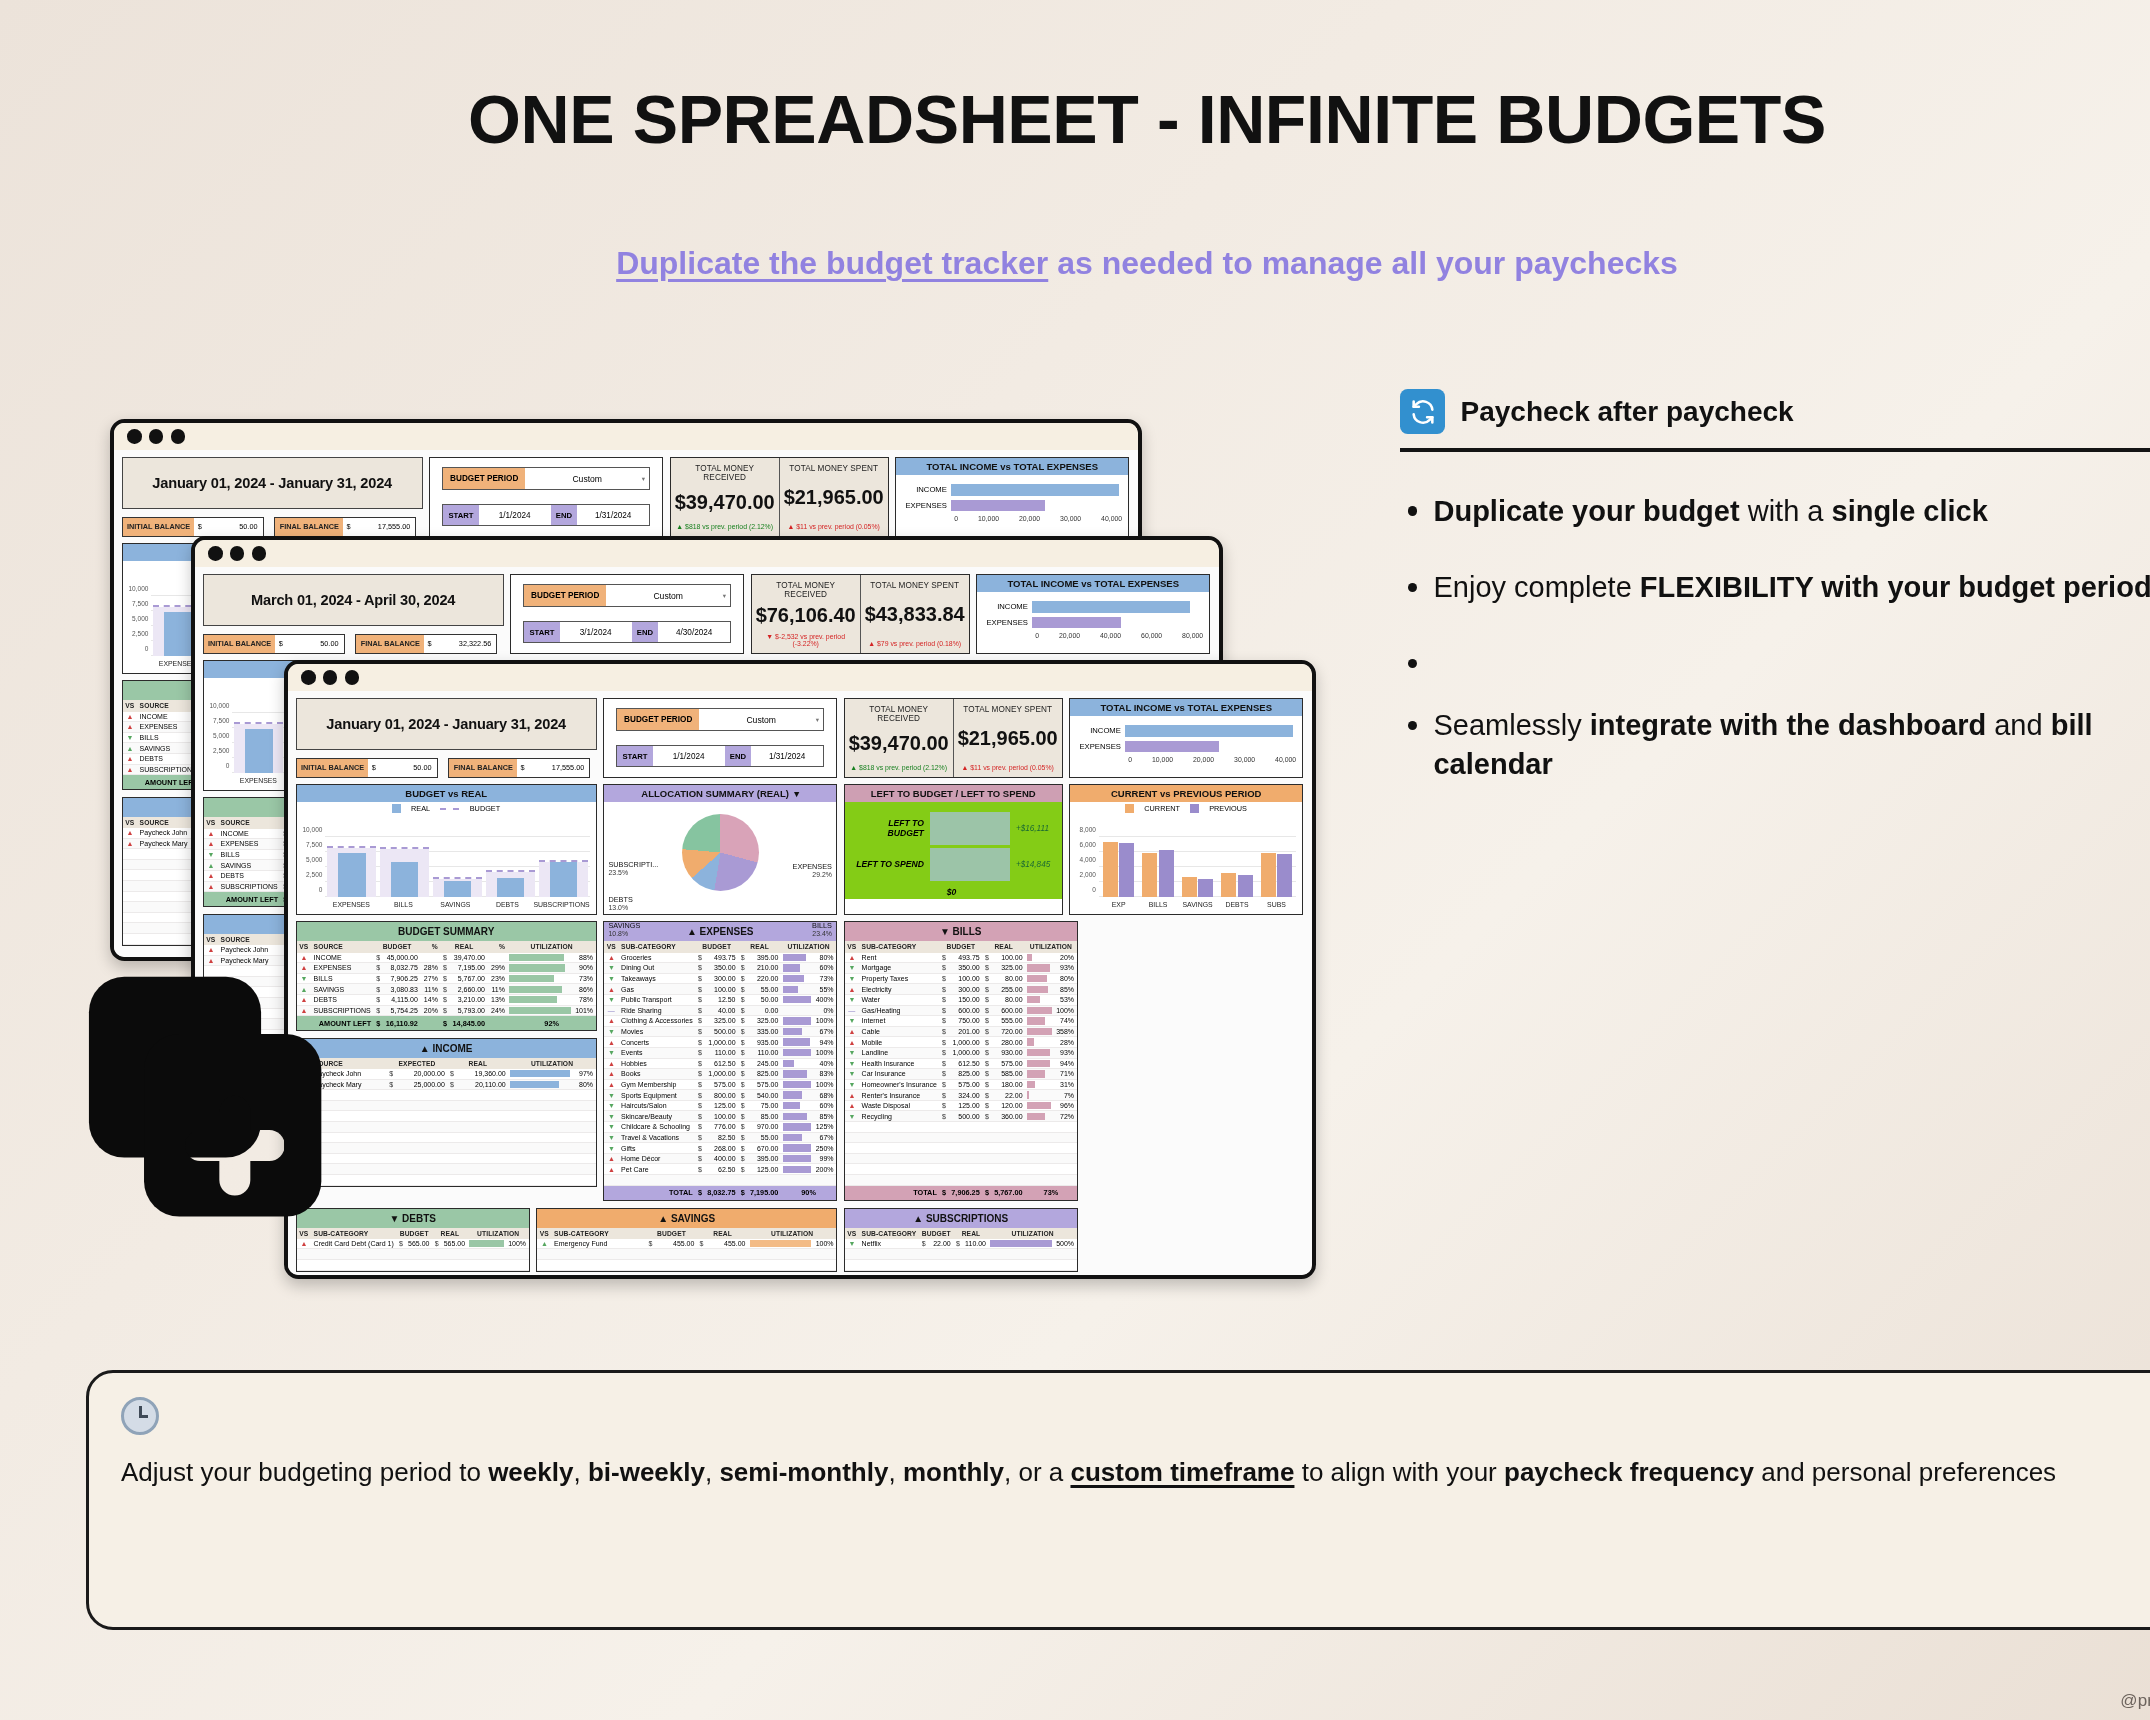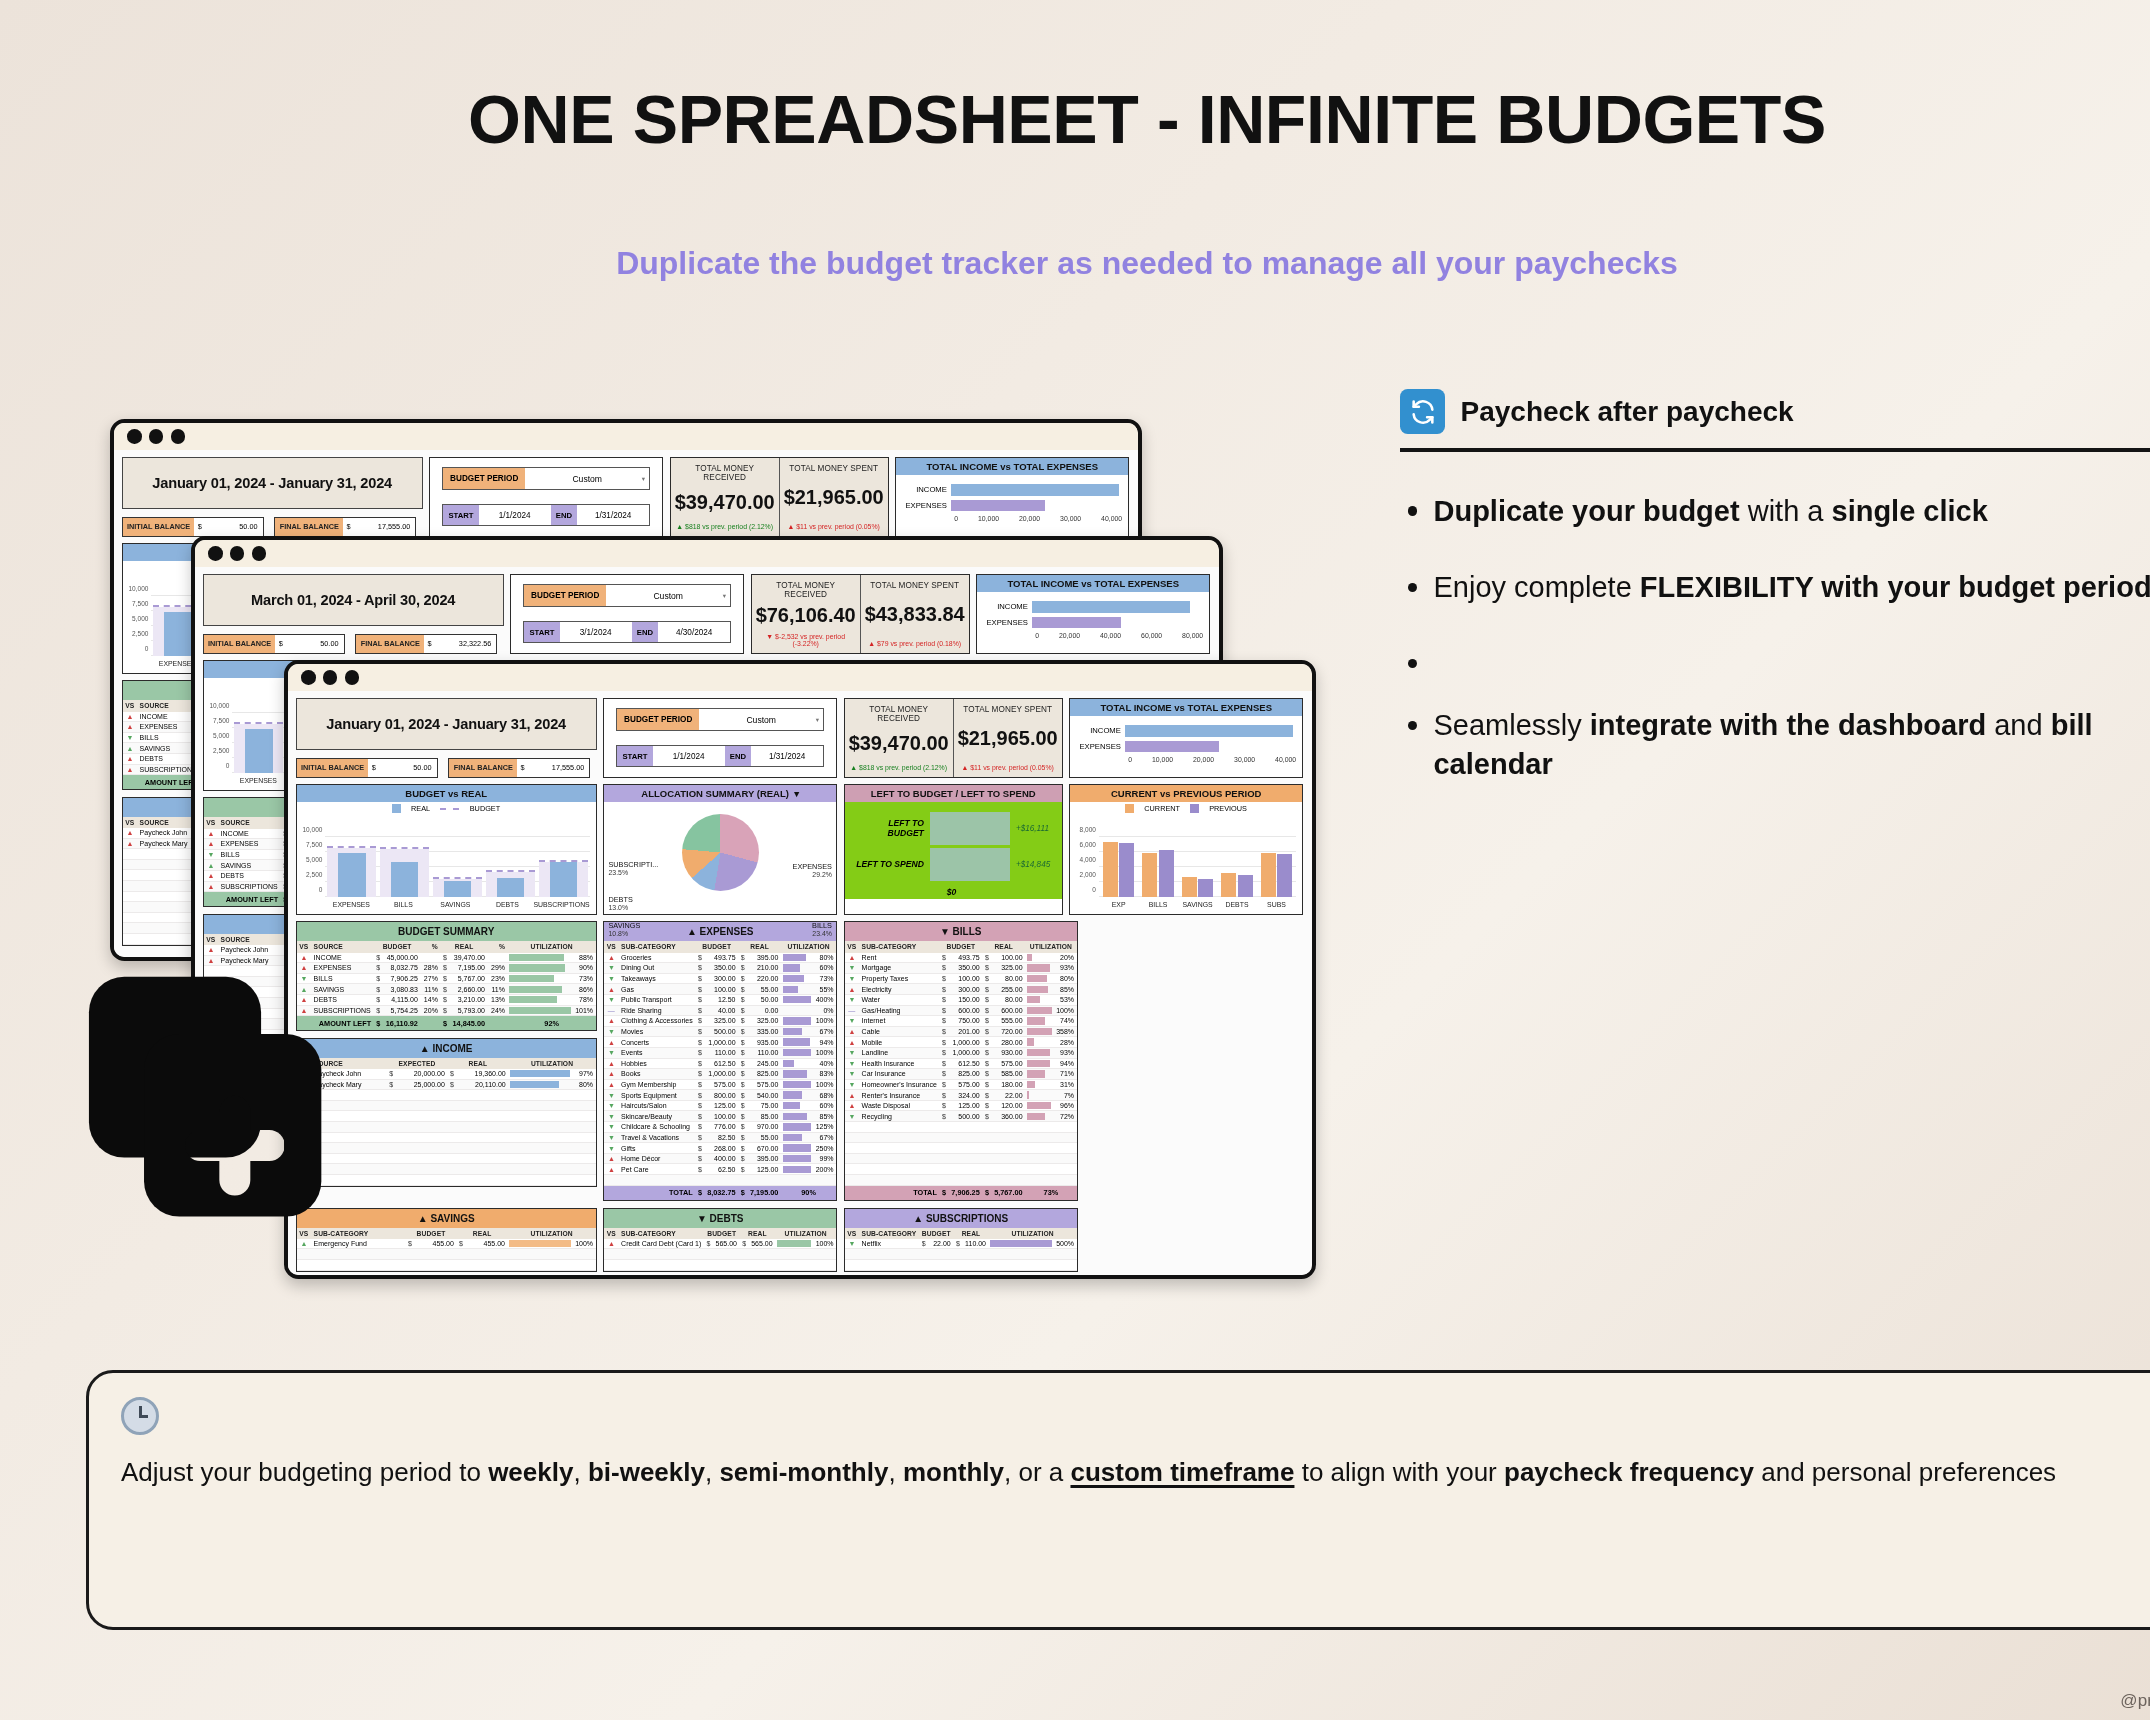--- a/index.html
+++ b/index.html
@@ -13,21 +13,21 @@
   
   .title {
     position:absolute; left:0; right:0; top:80px; text-align:center;
     font-size:68px; font-weight:700; letter-spacing:-0.4px; color:#111;
     font-family:"Liberation Sans", sans-serif; white-space:nowrap;
   }
   .subtitle {
     position:absolute; left:0; right:0; top:245px; text-align:center;
     font-size:32px; font-weight:700; color:#9182e0; white-space:nowrap;
   }
-  .subtitle .u { text-decoration-thickness:3px; text-underline-offset:5.2px;margin-top:13px; }
+  .subtitle .u { text-decoration:underline; text-decoration-thickness:3px; text-underline-offset:5.2px;margin-top:13px; }
 
   
   .right-panel { position:absolute; left:1400px; top:389px; width:834px; }
   .rp-head { display:flex; align-items:center; gap:15.5px; }
   .sync-badge {
     width:45px; height:45px; border-radius:7.7px; background:#3290cf;
     display:flex; align-items:center; justify-content:center; flex:0 0 auto;
   }
   .rp-head-title { font-size:28px; font-weight:700; color:#111; white-space:nowrap; }
   .rp-rule { height:3.9px; background:#141414; margin-top:13.8px; width:811px; }
@@ -3282,20 +3282,70 @@
                     <td class="tf-pink">$</td>
                     <td class="tf-pink" style="text-align:right">5,767.00</td>
                     <td colspan="2" class="tf-pink" style="text-align:center">73%</td>
                   </tr>
                 </tfoot>
               </table>
             </div>
           </div>
         </div>
         <div class="tables">
+          <div class="tcol" style="width:234px">
+            <div class="tbl">
+              <div class="tbl-title tt-green2">▼ DEBTS</div>
+              <table>
+                <thead>
+                  <tr>
+                    <td class="c-vs">VS</td>
+                    <td class="c-name">SUB-CATEGORY</td>
+                    <td colspan="2">BUDGET</td>
+                    <td colspan="2">REAL</td>
+                    <td colspan="2">UTILIZATION</td>
+                  </tr>
+                </thead>
+                <tbody>
+                  <tr>
+                    <td class="c-vs"><span class="up-tri">▲</span></td>
+                    <td class="c-name">Credit Card Debt (Card 1)</td>
+                    <td class="c-cur">$</td>
+                    <td class="c-num">565.00</td>
+                    <td class="c-cur">$</td>
+                    <td class="c-num">565.00</td>
+                    <td class="c-util">
+                      <div class="ubar n" style="width:100%"></div>
+                    </td>
+                    <td class="c-utv">100%</td>
+                  </tr>
+                  <tr>
+                    <td class="c-vs"></td>
+                    <td class="c-name">&nbsp;</td>
+                    <td></td>
+                    <td></td>
+                    <td></td>
+                    <td></td>
+                    <td></td>
+                    <td></td>
+                  </tr>
+                  <tr>
+                    <td class="c-vs"></td>
+                    <td class="c-name">&nbsp;</td>
+                    <td></td>
+                    <td></td>
+                    <td></td>
+                    <td></td>
+                    <td></td>
+                    <td></td>
+                  </tr>
+                </tbody>
+              </table>
+            </div>
+          </div>
           <div class="tcol" style="width:301px">
             <div class="tbl">
               <div class="tbl-title tt-orange">▲ SAVINGS</div>
               <table>
                 <thead>
                   <tr>
                     <td class="c-vs">VS</td>
                     <td class="c-name">SUB-CATEGORY</td>
                     <td colspan="2">BUDGET</td>
                     <td colspan="2">REAL</td>
@@ -3305,70 +3355,20 @@
                 <tbody>
                   <tr>
                     <td class="c-vs"><span class="dn-tri">▲</span></td>
                     <td class="c-name">Emergency Fund</td>
                     <td class="c-cur">$</td>
                     <td class="c-num">455.00</td>
                     <td class="c-cur">$</td>
                     <td class="c-num">455.00</td>
                     <td class="c-util">
                       <div class="ubar o" style="width:100%"></div>
-                    </td>
-                    <td class="c-utv">100%</td>
-                  </tr>
-                  <tr>
-                    <td class="c-vs"></td>
-                    <td class="c-name">&nbsp;</td>
-                    <td></td>
-                    <td></td>
-                    <td></td>
-                    <td></td>
-                    <td></td>
-                    <td></td>
-                  </tr>
-                  <tr>
-                    <td class="c-vs"></td>
-                    <td class="c-name">&nbsp;</td>
-                    <td></td>
-                    <td></td>
-                    <td></td>
-                    <td></td>
-                    <td></td>
-                    <td></td>
-                  </tr>
-                </tbody>
-              </table>
-            </div>
-          </div>
-          <div class="tcol" style="width:234px">
-            <div class="tbl">
-              <div class="tbl-title tt-green2">▼ DEBTS</div>
-              <table>
-                <thead>
-                  <tr>
-                    <td class="c-vs">VS</td>
-                    <td class="c-name">SUB-CATEGORY</td>
-                    <td colspan="2">BUDGET</td>
-                    <td colspan="2">REAL</td>
-                    <td colspan="2">UTILIZATION</td>
-                  </tr>
-                </thead>
-                <tbody>
-                  <tr>
-                    <td class="c-vs"><span class="up-tri">▲</span></td>
-                    <td class="c-name">Credit Card Debt (Card 1)</td>
-                    <td class="c-cur">$</td>
-                    <td class="c-num">565.00</td>
-                    <td class="c-cur">$</td>
-                    <td class="c-num">565.00</td>
-                    <td class="c-util">
-                      <div class="ubar n" style="width:100%"></div>
                     </td>
                     <td class="c-utv">100%</td>
                   </tr>
                   <tr>
                     <td class="c-vs"></td>
                     <td class="c-name">&nbsp;</td>
                     <td></td>
                     <td></td>
                     <td></td>
                     <td></td>

